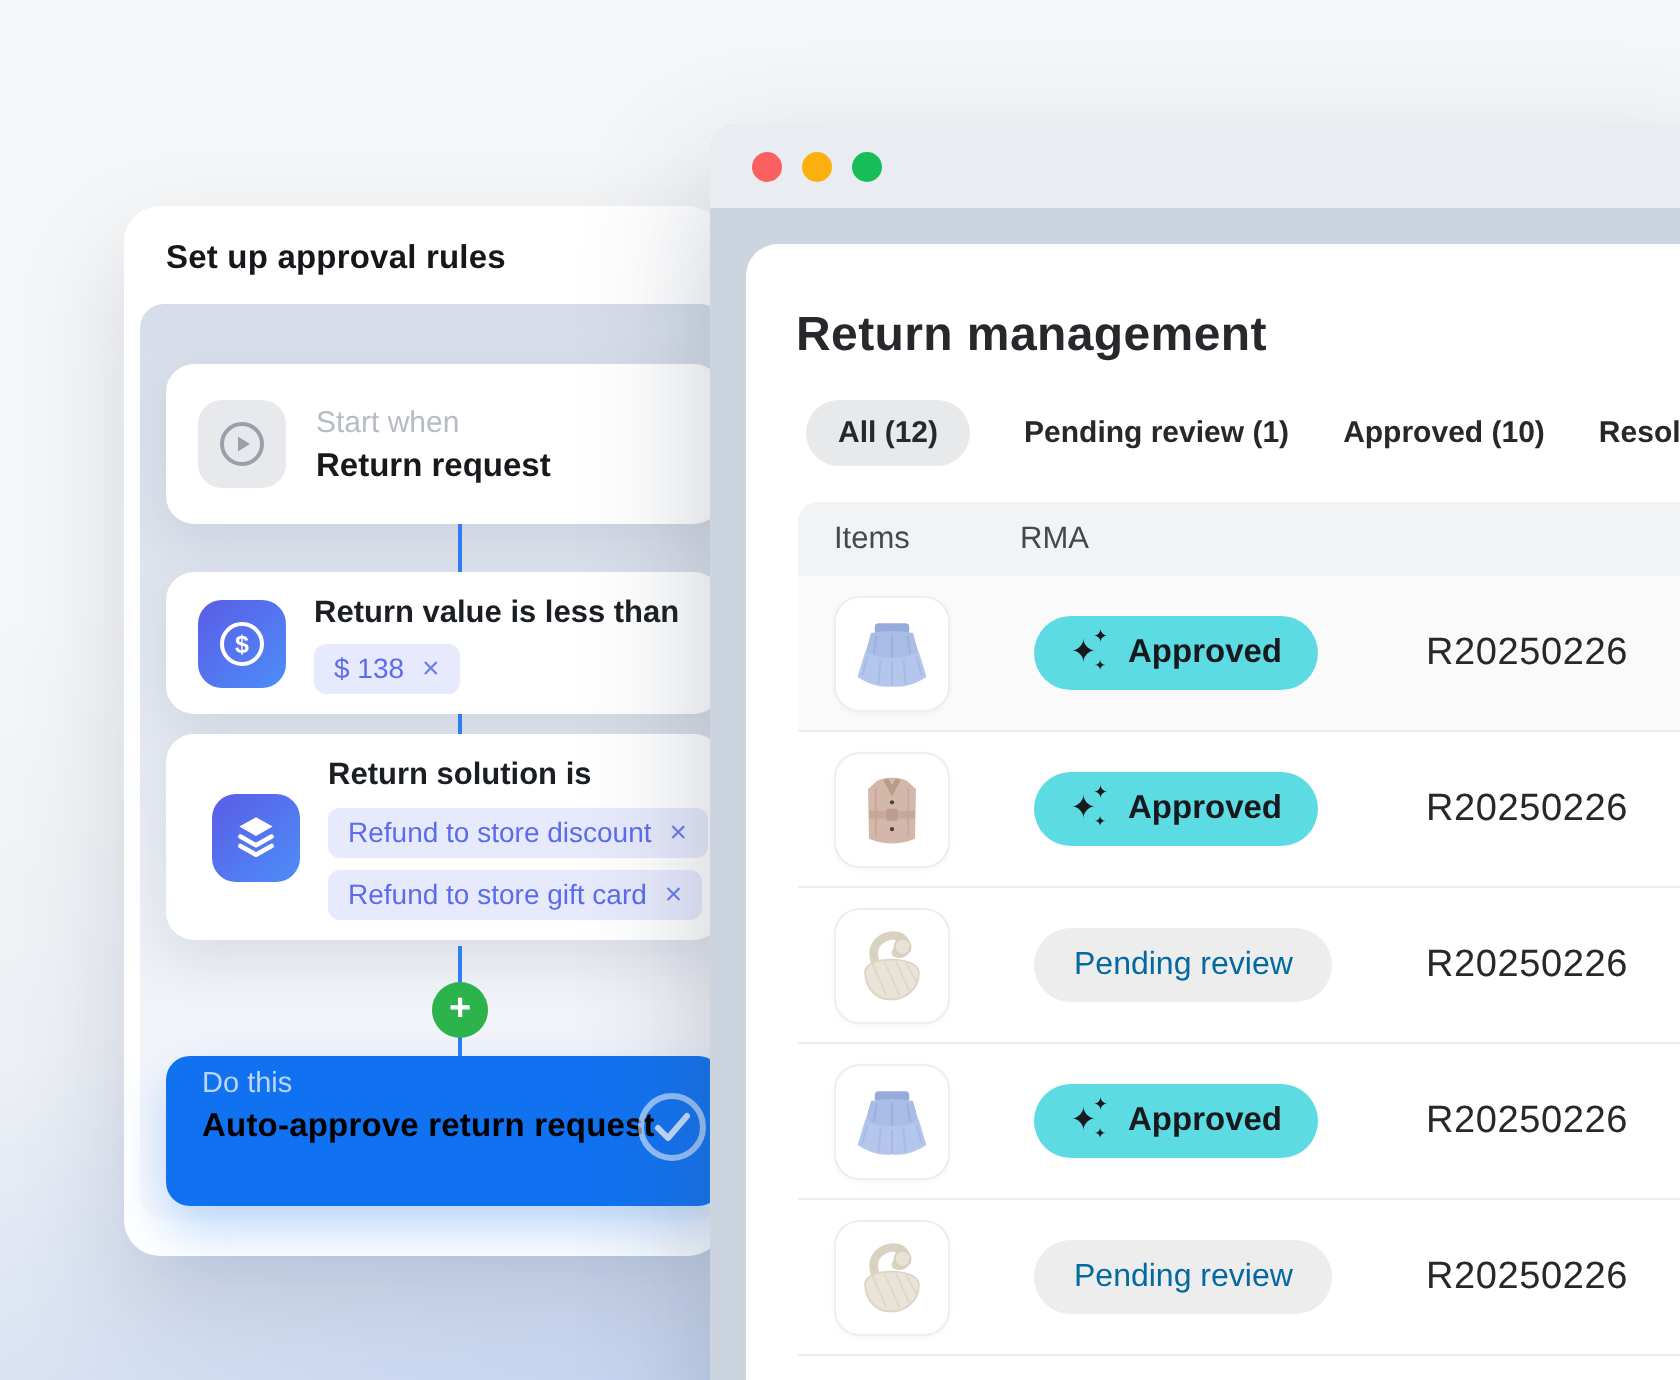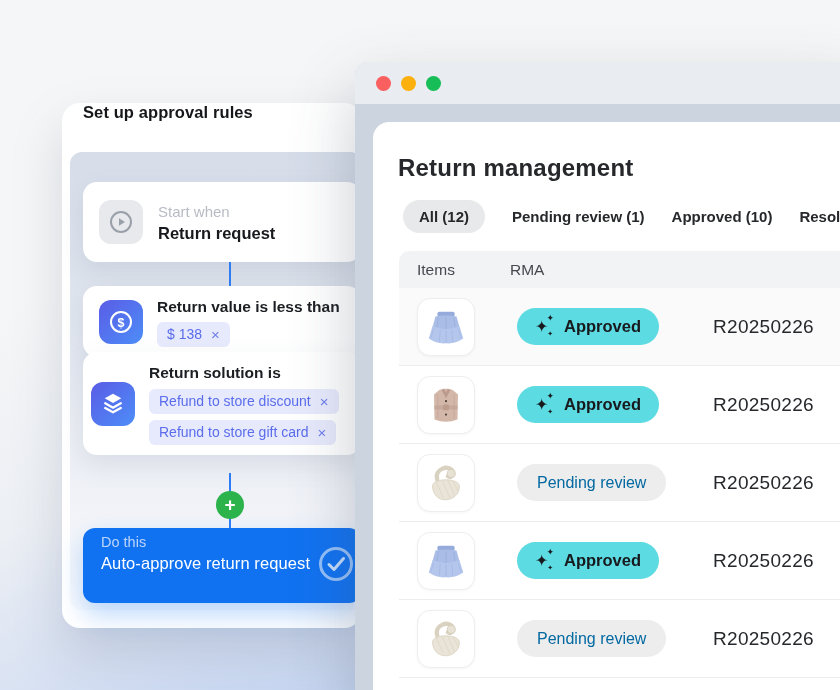--- a/index.html
+++ b/index.html
@@ -11,42 +11,42 @@
     -webkit-font-smoothing:antialiased;
   }
 
   
   .approval-card{
     position:absolute;left:62px;top:103px;width:300px;height:525px;
     background:#ffffff;border-radius:18px;z-index:1;
     box-shadow:0 24px 50px rgba(96,108,130,.22);
   }
   .approval-header{
-    height:49px;padding:0 0 0 21px;font-size:16.5px;font-weight:700;color:#15171b;
+    height:49px;padding:17px 0 0 21px;font-size:16.5px;font-weight:700;color:#15171b;
     letter-spacing:.1px;
   }
   .flow-panel{
     position:absolute;left:8px;right:0;top:49px;bottom:18px;border-radius:12px;
     background:linear-gradient(180deg,#d6dde9 0%,#e2e7f0 42%,#f1f3f8 78%,#fafbfd 100%);
   }
   .node{
     position:absolute;left:21px;width:278px;background:#fff;border-radius:14px;
     box-shadow:0 10px 24px rgba(120,132,152,.16);
   }
   .node-start{top:79px;height:80px;display:flex;align-items:center;padding:0 16px;gap:15px;}
   .node-icon{width:44px;height:44px;border-radius:12px;flex:0 0 auto;display:flex;align-items:center;justify-content:center;}
   .icon-gray{background:#e8e9ec;}
   .icon-indigo{background:linear-gradient(135deg,var(--indigo_from,#5a5ce6) 0%,var(--indigo_to,#4d8ef8) 100%);}
   .node-label-muted{display:block;font-size:15px;color:#b7bbc4;line-height:21px;}
   .node-label-strong{display:block;font-size:16.5px;font-weight:700;color:#17191d;line-height:22px;}
   .node-title{font-size:15.5px;font-weight:700;color:#1b1e22;line-height:20px;}
 
   .node-cond1{top:183px;height:71px;display:flex;align-items:center;padding:0 16px;gap:14px;}
   .node-cond1 .node-col{display:flex;flex-direction:column;gap:5px;}
-  .node-cond2{top:249px;height:103px;display:flex;align-items:center;padding:0 8px;gap:14px;}
+  .node-cond2{top:264px;height:103px;display:flex;align-items:center;padding:0 23px;gap:14px;}
   .node-cond2 .node-col{display:flex;flex-direction:column;gap:6px;}
 
   .chip{
     display:inline-flex;align-items:center;width:fit-content;
     background:var(--chip_bg,#e7eafc);color:var(--chip_text,#5a6cec);
     border-radius:6px;padding:4px 10px;font-size:14px;line-height:17px;white-space:nowrap;
   }
   .chip .chip-x{margin-left:9px;font-size:15px;color:#6d7cee;cursor:pointer;}
 
   .connector{position:absolute;left:167px;width:2px;background:var(--connector_blue,#2e7df6);}
@@ -56,21 +56,21 @@
   .add-btn{
     position:absolute;left:154px;top:388px;width:28px;height:28px;border-radius:50%;
     background:var(--add_green,#2cb34c);color:#fff;display:flex;align-items:center;justify-content:center;
     font-size:19px;font-weight:700;line-height:1;z-index:3;cursor:pointer;padding-bottom:2px;
   }
   .node-action{
     top:425px;height:75px;background:var(--accent_blue,#1172f1);border-radius:12px;
     padding:4px 18px;color:#fff;box-shadow:0 12px 26px rgba(17,114,241,.28);
   }
   .action-muted{display:block;font-size:14.5px;color:#bcd5fb;line-height:20px;}
-  .action-strong{display:block;font-size:16.5px;font-weight:400;color:#ffffff;line-height:23px;letter-spacing:.1px;}
+  .action-strong{display:block;font-size:16.5px;font-weight:700;color:#000000;line-height:23px;letter-spacing:.1px;}
   .action-check{position:absolute;right:6px;top:50%;transform:translateY(-50%);}
 
   
   .browser{
     position:absolute;left:355px;top:62px;width:500px;height:640px;z-index:2;
     border-radius:14px 0 0 0;background:#ccd4e0;overflow:hidden;
     box-shadow:0 28px 64px rgba(70,82,104,.30);
   }
   .titlebar{height:42px;background:#e9edf2;display:flex;align-items:center;padding-left:21px;gap:10px;}
   .dot{width:15px;height:15px;border-radius:50%;display:inline-block;}

